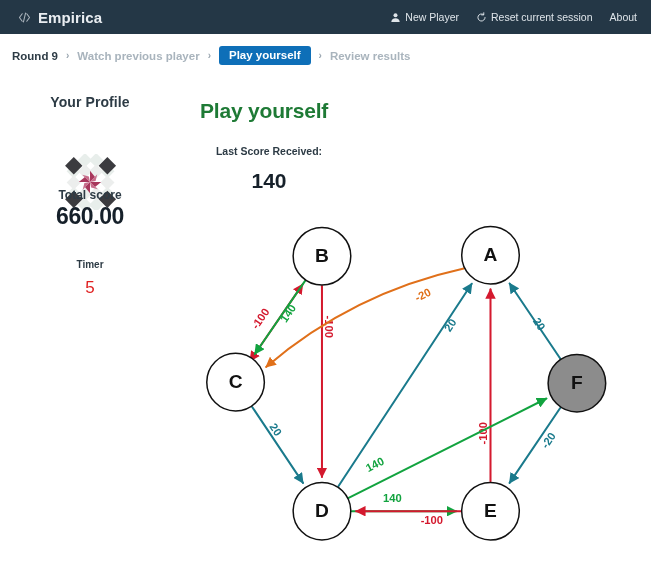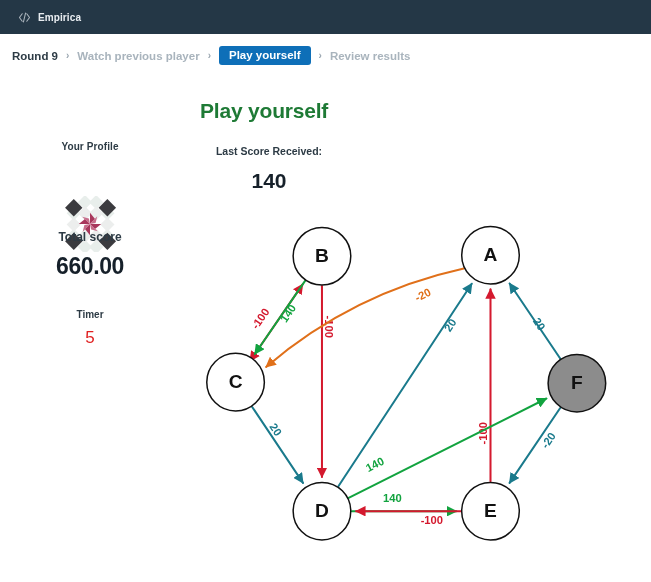--- a/index.html
+++ b/index.html
@@ -15,21 +15,21 @@
 
   
   .navbar {
     height: 34px;
     background: #243746;
     display: flex;
     align-items: center;
     padding: 0 14px 0 18px;
     color: #e9edf1;
   }
-  .brand { display:flex; align-items:center; gap:7px; font-size:10px; font-weight:600; letter-spacing:.1px; }
+  .brand { display:flex; align-items:center; gap:7px; font-size:15px; font-weight:600; letter-spacing:.1px; }
   .brand-mark { width:13px; height:13px; display:block; opacity:.85; }
   .nav-spacer { flex:1 1 auto; }
   .nav-right { display:flex; align-items:center; gap:17px; font-size:10.5px; color:#dfe5ea; }
   .nav-item { display:flex; align-items:center; gap:4px; white-space:nowrap; cursor:pointer; }
   .nav-item svg { display:block; }
 
   
   .breadcrumb {
     height: 32px;
     display: flex;
@@ -51,24 +51,24 @@
   
   .content { display:flex; height: calc(582px - 34px - 38px); }
 
   
   .profile-col {
     width: 180px;
     padding-top: 22px;
     display:flex; flex-direction:column; align-items:center;
     flex: 0 0 180px;
   }
-  .profile-title { font-size:10px; font-weight:700; color:#2d3b45; letter-spacing:.1px;margin-top:47px; }
+  .profile-title { font-size:14px; font-weight:700; color:#2d3b45; letter-spacing:.1px; }
   .avatar { width:56px; height:56px; margin-top:22px; display:block; }
   .score-label { font-size:12px; font-weight:700; color:#2d3b45; }
-  .score-value { font-size:23px; font-weight:700; color:#16202a; margin-top:9px; letter-spacing:-.4px; }
+  .score-value { font-size:23px; font-weight:700; color:#16202a; margin-top:1px; letter-spacing:-.4px; }
   .timer-label { font-size:10px; font-weight:700; color:#2d3b45; margin-top:29px; }
   .timer-value { font-size:17px; color:#e02020; margin-top:8px; }
 
   
   .main-col { flex:1 1 auto; padding-left: 10px; position:relative; }
   .page-heading {
     font-size: 21px; font-weight: 700; color:#1e7a35;
     margin: 27px 0 0 10px; letter-spacing:-.2px;
   }
   .stats-row { display:flex; margin-top: 22px; padding-left: 4px; }
@@ -95,20 +95,45 @@
         <path d="M5.2 3.4 1.8 8l3.4 4.6" fill="none" stroke="#dfe5ea" stroke-width="1.3" stroke-linecap="round" stroke-linejoin="round"></path>
         <path d="M10.8 3.4 14.2 8l-3.4 4.6" fill="none" stroke="#dfe5ea" stroke-width="1.3" stroke-linecap="round" stroke-linejoin="round"></path>
         <path d="M9.3 2.6 6.7 13.4" fill="none" stroke="#dfe5ea" stroke-width="1.3" stroke-linecap="round"></path>
       </svg>
     </span>
     <span>Empirica</span>
   </div>
 
   <div class="nav-spacer"></div>
 
+  <div class="nav-right">
+    <div class="nav-item">
+      <span>
+        <svg width="11" height="11" viewBox="0 0 16 16" aria-hidden="true">
+          <circle cx="8" cy="4.7" r="2.9" fill="#dfe5ea"></circle>
+          <path d="M1.9 14.6c0-3.4 2.7-5.4 6.1-5.4s6.1 2 6.1 5.4z" fill="#dfe5ea"></path>
+        </svg>
+      </span>
+      <span>New Player</span>
+    </div>
+
+    <div class="nav-item">
+      <span>
+        <svg width="11" height="11" viewBox="0 0 16 16" aria-hidden="true">
+          <path d="M13.2 8A5.2 5.2 0 1 1 11 3.7" fill="none" stroke="#dfe5ea" stroke-width="1.4" stroke-linecap="round"></path>
+          <path d="M11.3 1.1v3.1H8.2" fill="none" stroke="#dfe5ea" stroke-width="1.4" stroke-linecap="round" stroke-linejoin="round"></path>
+        </svg>
+      </span>
+      <span>Reset current session</span>
+    </div>
+
+    <div class="nav-item">
+      <span>About</span>
+    </div>
+  </div>
 </div>
 
 <div class="breadcrumb">
   <span class="crumb">Round 9</span>
   <span class="crumb-sep">›</span>
   <span class="crumb muted">Watch previous player</span>
   <span class="crumb-sep">›</span>
   <span class="crumb active">Play yourself</span>
   <span class="crumb-sep">›</span>
   <span class="crumb muted">Review results</span>

